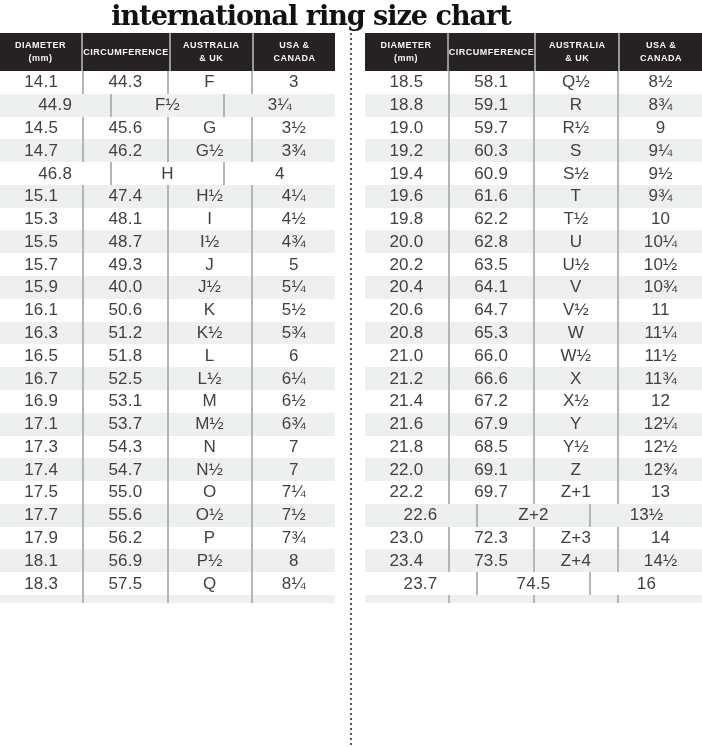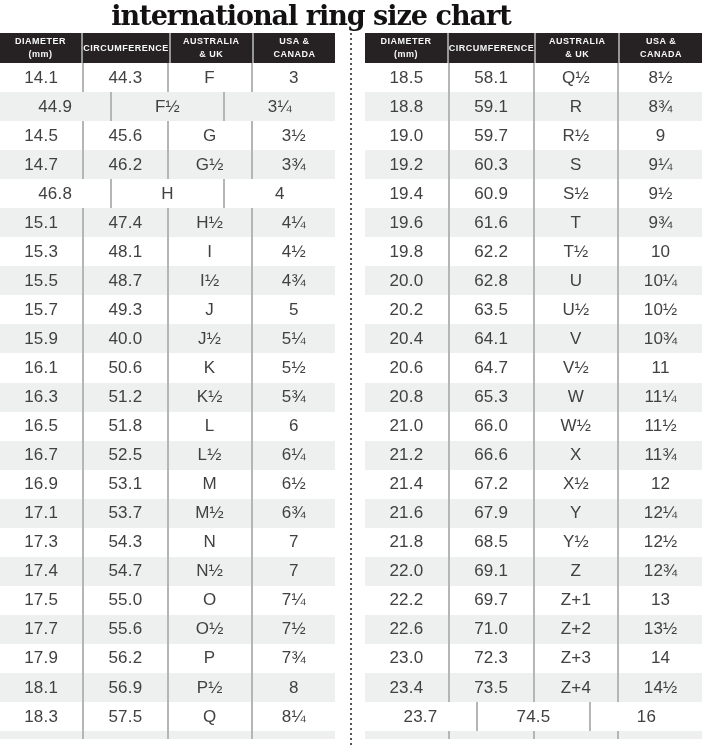--- a/index.html
+++ b/index.html
@@ -40,40 +40,40 @@
     left: 350px; top: 0;
     width: 2px; height: 714px;
     background-image: repeating-linear-gradient(
       to bottom,
       #55565a 0px, #55565a 2px,
       transparent 2px, transparent 5px);
   }
 
   .thead {
     display: flex;
-    height: 30px;
+    height: 38px;
     background: #262223;
   }
   .th {
     flex: 1;
     display: flex;
     flex-direction: column;
     align-items: center;
     justify-content: center;
     color: #f7f7f7;
     font-size: 9px;
     font-weight: bold;
     letter-spacing: 0.5px;
     line-height: 1.4;
     text-align: center;
   }
   .th + .th { border-left: 2px solid #94969a; }
 
   .tbody {
-    height: 676px;
+    height: 532px;
     display: flex;
     flex-direction: column;
   }
   .tr { flex: 1; display: flex; }
   .tr:nth-child(even) { background: #eef0ef; }
   .tr.strip { flex: 0 0 8px; }
   .td {
     flex: 1;
     display: flex;
     align-items: center;
@@ -385,21 +385,20 @@
             <div class="td">12¾</div>
           </div>
           <div class="tr">
             <div class="td">22.2</div>
             <div class="td">69.7</div>
             <div class="td">Z+1</div>
             <div class="td">13</div>
           </div>
           <div class="tr">
             <div class="td">22.6</div>
-            <div class="td">71.0</div>
             <div class="td">Z+2</div>
             <div class="td">13½</div>
           </div>
           <div class="tr">
             <div class="td">23.0</div>
             <div class="td">72.3</div>
             <div class="td">Z+3</div>
             <div class="td">14</div>
           </div>
           <div class="tr">

